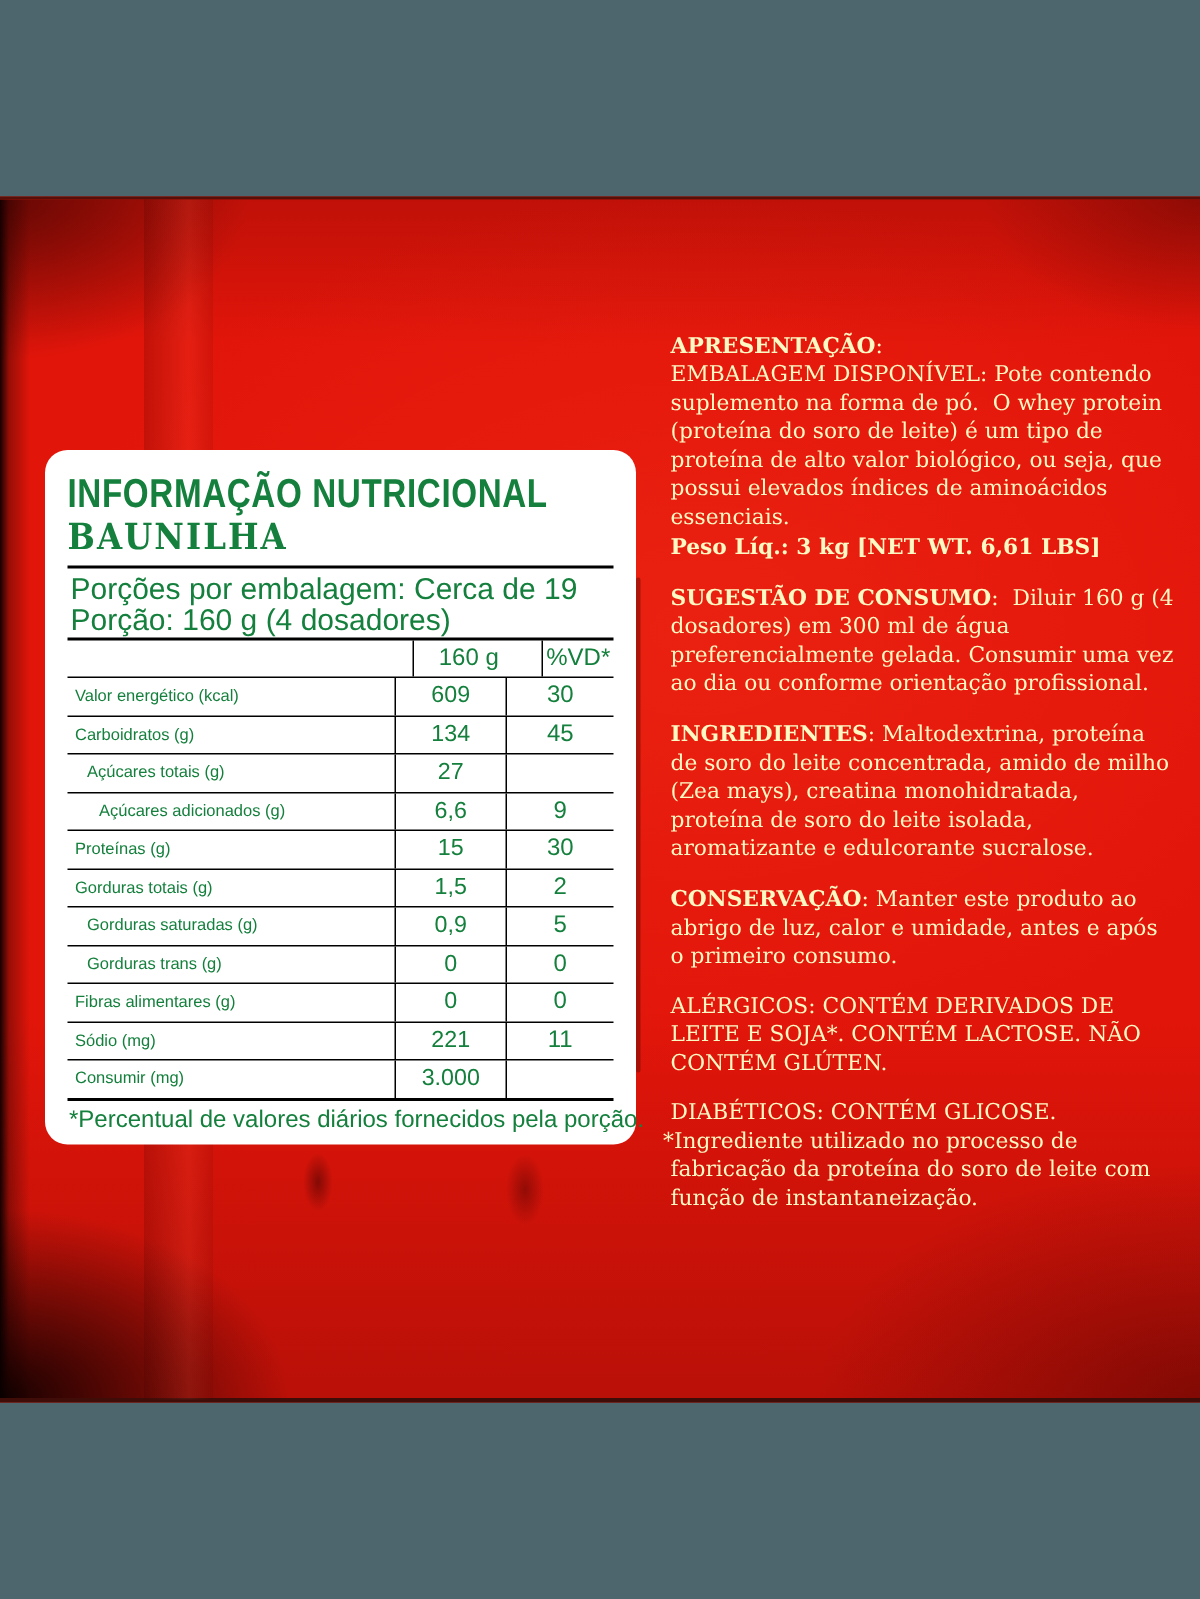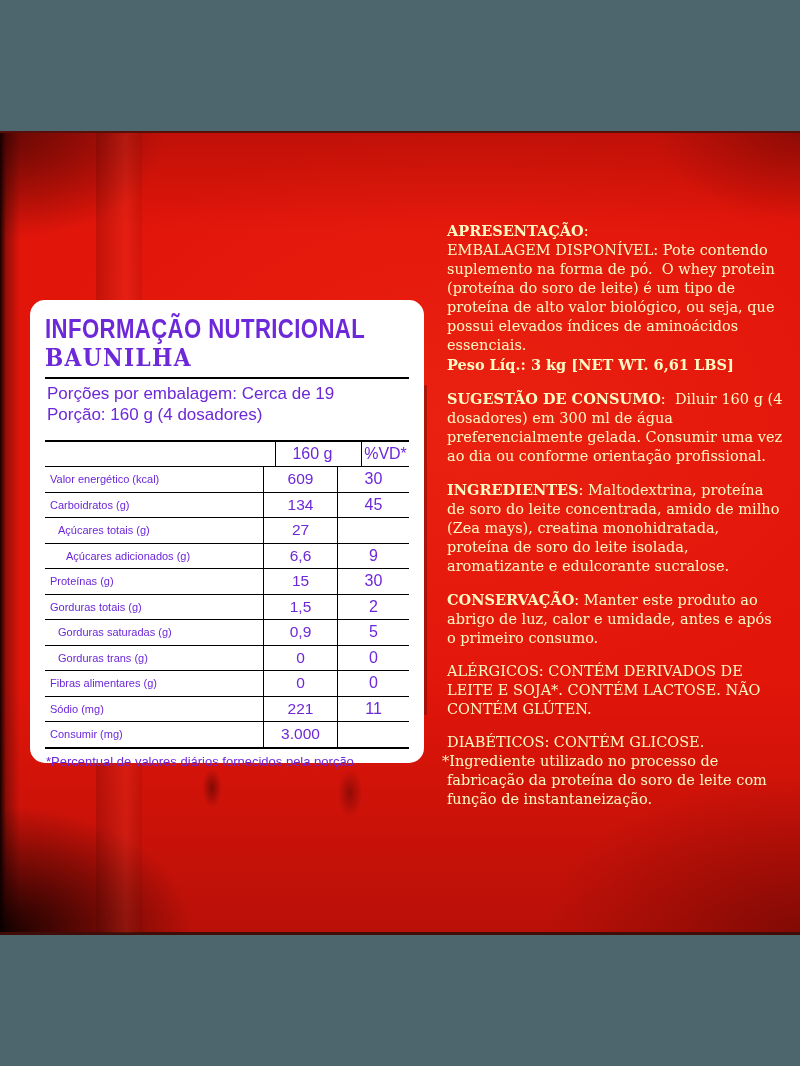--- a/index.html
+++ b/index.html
@@ -35,44 +35,44 @@
   .crease {
     position:absolute; left:424px; top:385px; width:3px; height:330px;
     background:rgba(110,12,6,0.5); border-radius:2px;
   }
 
   
   .card {
     position:absolute; left:30px; top:300px; width:394px; height:463px;
     background:#ffffff; border-radius:15px;
     padding:14px 15px 0;
-    color:#6d28d9;
+    color:#15803d;
   }
   .t1 {
     font-weight:bold; font-size:27px; line-height:30px;
     letter-spacing:0.5px; white-space:nowrap;
     transform:scaleX(0.82); transform-origin:0 50%;
   }
   .t2 {
     font-family:"DejaVu Serif", serif; font-weight:bold;
     font-size:24px; line-height:28px; letter-spacing:1.5px;
     white-space:nowrap; transform:scaleX(0.9); transform-origin:0 50%;
   }
   .rule-major { border-top:2.5px solid #000; margin-top:5px; }
-  .servings { font-size:17px; line-height:21px; padding:4px 0 15px 2px; }
+  .servings { font-size:20px; line-height:21px; padding:4px 0 0 2px; }
 
   .ntable { border-top:2.5px solid #000; }
   .hrow { display:flex; height:24px; }
   .trow { display:flex; height:25.5px; border-top:1.5px solid #000; }
   .c1 { flex:0 0 218px; display:flex; align-items:center; font-size:11px; padding-left:5px; }
   .c2 { flex:0 0 74px; border-left:1.5px solid #000; display:flex; align-items:center; justify-content:center; font-size:15.5px; }
   .c3 { flex:1 1 auto; border-left:1.5px solid #000; display:flex; align-items:center; justify-content:center; font-size:16px; }
   .hrow .c2, .hrow .c3 { font-weight:normal; font-size:16px;margin-left:12px; }
   .table-bottom { border-top:2.5px solid #000; }
-  .footnote { font-size:13px; line-height:18px; padding:4px 0 0 1px; white-space:nowrap; }
+  .footnote { font-size:16px; line-height:18px; padding:4px 0 0 1px; white-space:nowrap; }
 
   
   .info {
     position:absolute; left:447px; top:221px; width:337px;
     color:#fef9c3;
     font-family:"DejaVu Serif", serif;
     font-size:14.5px; line-height:19px;
   }
   .info .b { font-weight:bold; }
   .info .body { white-space:pre-wrap; }

